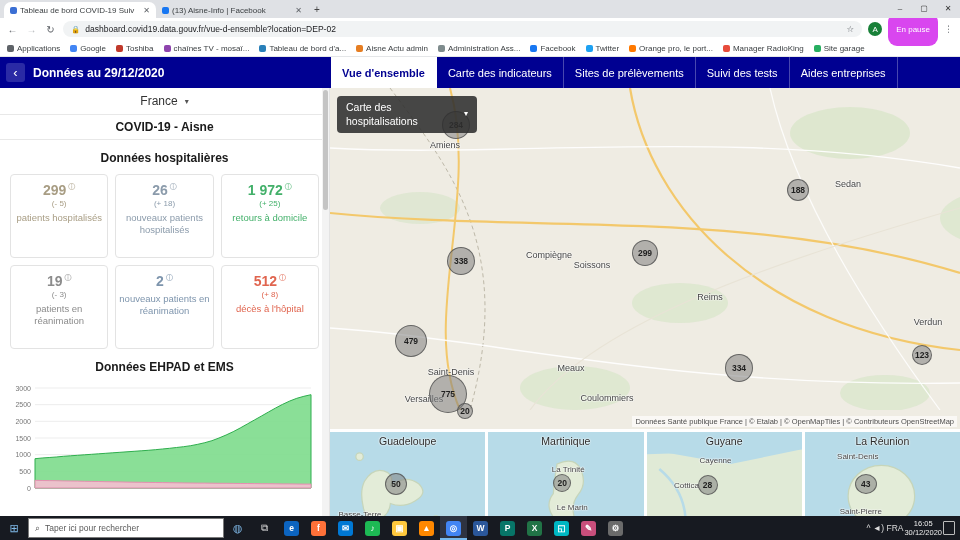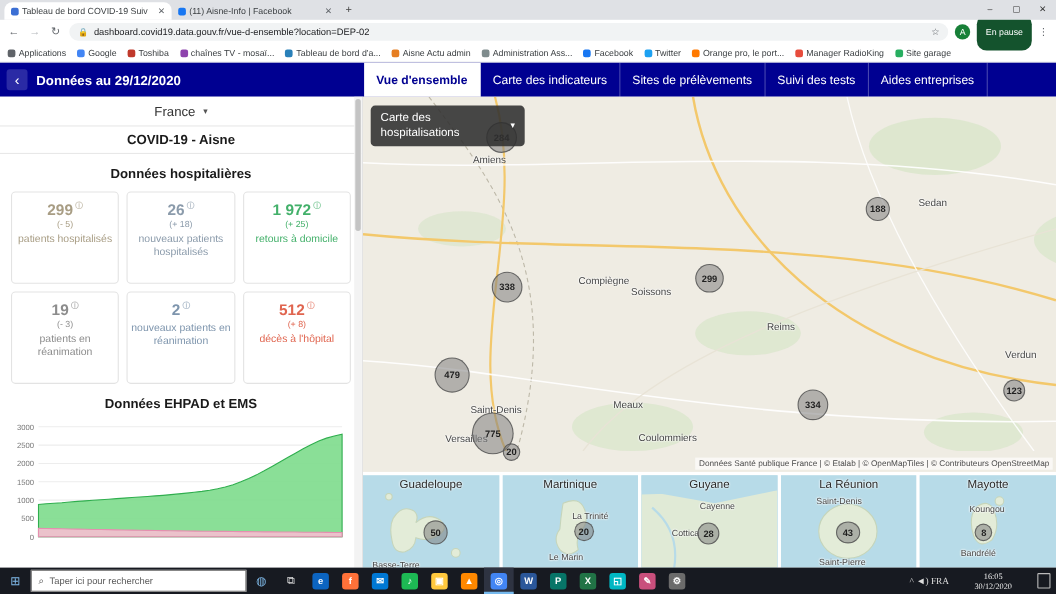--- a/index.html
+++ b/index.html
@@ -17,21 +17,21 @@
   .wincontrols{position:absolute;right:0;top:0;display:flex;height:17px;}
   .wincontrols span{width:24px;display:flex;align-items:center;justify-content:center;font-size:8px;color:#333;}
 
   .urlbar{height:22px;background:#fff;display:flex;align-items:center;padding:0 6px;gap:6px;}
   .navic{color:#5f6368;font-size:10px;width:13px;text-align:center;}
   .navic.dim{color:#b6b9bd;}
   .omnibox{flex:1;height:16px;background:#f1f3f4;border-radius:8px;display:flex;align-items:center;padding:0 8px;gap:5px;font-size:8.5px;color:#202124;}
   .omnibox .lock{font-size:7.5px;color:#5f6368;}
   .omnibox .star{margin-left:auto;color:#5f6368;}
   .avatar{width:14px;height:14px;border-radius:50%;background:#188038;color:#fff;font-size:8px;display:flex;align-items:center;justify-content:center;flex:0 0 auto;}
-  .pausebtn{background:#14532d;color:#fff;font-size:8px;border-radius:9px;padding:12px 8px;white-space:nowrap;}
+  .pausebtn{background:#d946ef;color:#fff;font-size:8px;border-radius:9px;padding:12px 8px;white-space:nowrap;}
   .kebab{color:#5f6368;font-size:9px;letter-spacing:1px;}
 
   .bookmarks{height:17px;background:#fff;border-bottom:1px solid #e4e6e8;display:flex;align-items:center;padding:0 7px;gap:10px;font-size:8px;color:#3c4043;overflow:hidden;white-space:nowrap;}
   .bm{display:flex;align-items:center;gap:3px;flex:0 0 auto;}
   .bm .fav{width:7px;height:7px;border-radius:2px;}
 
   
   .appheader{height:31px;background:#000091;display:flex;align-items:center;color:#fff;padding-left:6px;position:relative;}
   .backbtn{width:19px;height:19px;background:#2a2aa5;border-radius:3px;display:flex;align-items:center;justify-content:center;font-size:13px;color:#fff;}
   .apptitle{font-weight:bold;font-size:12px;margin-left:8px;}
@@ -72,38 +72,38 @@
   .fillerrow{flex:1;background:#fff;}
 
   
   .taskbar{position:absolute;left:0;right:0;bottom:0;height:24px;background:#171a21;display:flex;align-items:center;color:#fff;z-index:10;}
   .startbtn{width:28px;height:24px;display:flex;align-items:center;justify-content:center;font-size:11px;color:#7fb9e8;}
   .searchbox{width:196px;height:20px;background:#fff;border:1px solid #7a7a7a;display:flex;align-items:center;gap:5px;padding:0 6px;font-size:8.5px;color:#5a5a5a;}
   .searchbox .mag{font-size:9px;color:#444;}
   .tbicon{width:27px;height:24px;display:flex;align-items:center;justify-content:center;}
   .tbicon .g{width:15px;height:15px;border-radius:3px;display:flex;align-items:center;justify-content:center;font-size:8.5px;color:#fff;font-weight:bold;}
   .tbicon.active{background:#2e3341;box-shadow:inset 0 -2px 0 #76b9ed;}
-  .tray{margin-left:auto;display:flex;align-items:center;gap:23px;padding-right:5px;font-family:Liberation Serif, serif;}
+  .tray{margin-left:auto;display:flex;align-items:center;gap:1px;padding-right:5px;}
   .trayic{font-size:8.5px;color:#ddd;}
   .clock{text-align:center;font-size:7.5px;line-height:1.25;color:#eee;}
   .notif{width:12px;height:14px;border:1px solid #bbb;border-radius:1px;}
 </style>
 </head>
 <body>
 
 <div class="tabstrip">
   <div style="display:flex;">
       <div class="tab active">
         <span class="fav" style="background: rgb(59, 111, 212);"></span>
         <span class="ttl">Tableau de bord COVID-19 Suiv</span>
         <span class="x">✕</span>
       </div>
       <div class="tab">
         <span class="fav" style="background: rgb(24, 119, 242);"></span>
-        <span class="ttl">(11) Aisne-Info | Facebook</span>
+        <span class="ttl">(13) Aisne-Info | Facebook</span>
         <span class="x">✕</span>
       </div>
     </div>
   <div class="newtab">+</div>
   <div class="wincontrols">
       <span>–</span>
       <span>▢</span>
       <span>✕</span>
     </div>
 </div>
@@ -311,21 +311,21 @@
           <div class="tname">Guadeloupe</div>
           <div class="place" style="left: 30px; top: 82px; font-size: 8px;">Basse-Terre</div>
           <div class="bubble" style="left: 66px; top: 52px; width: 22px; height: 22px;">50</div>
         </div>
         <div class="territory">
           <svg viewBox="0 0 126 97">
             <path d="M56 26 q15 -7 20 6 q4 11 -3 19 q-6 8 -3 18 q-9 8 -17 0 q-7 -10 0 -19 q1 -13 3 -24 z" fill="#e3ecd8" stroke="#c6d5ba"></path>
           </svg>
           <div class="tname">Martinique</div>
           <div class="place" style="left: 80px; top: 37px; font-size: 8px;">La Trinité</div>
-          <div class="place" style="left: 58px; top: 75px; font-size: 8px;">Le Marin</div>
+          <div class="place" style="left: 84px; top: 75px; font-size: 8px;">Le Marin</div>
           <div class="bubble" style="left: 74px; top: 51px; width: 18px; height: 18px;">20</div>
         </div>
         <div class="territory">
           <svg viewBox="0 0 126 97">
             <path d="M0 18 L126 14 L126 97 L0 97 Z" fill="#e0ead6" stroke="none"></path>
             <path d="M0 0 h126 v14 l-58 12 L0 14 z" fill="#b7dbe8"></path>
             <path d="M10 30 q30 25 18 67" stroke="#b7dbe8" stroke-width="2" fill="none"></path>
           </svg>
           <div class="tname">Guyane</div>
           <div class="place" style="left: 69px; top: 28px; font-size: 8px;">Cayenne</div>
@@ -334,30 +334,20 @@
         </div>
         <div class="territory">
           <svg viewBox="0 0 126 97">
             <ellipse cx="62" cy="52" rx="27" ry="25" fill="#e3ecd8" stroke="#c6d5ba"></ellipse>
           </svg>
           <div class="tname">La Réunion</div>
           <div class="place" style="left: 53px; top: 24px; font-size: 8px;">Saint-Denis</div>
           <div class="place" style="left: 56px; top: 79px; font-size: 8px;">Saint-Pierre</div>
           <div class="bubble" style="left: 61px; top: 52px; width: 22px; height: 20px;">43</div>
         </div>
-        <div class="territory">
-          <svg viewBox="0 0 126 97">
-            <path d="M52 30 q12 -9 17 3 q6 15 -2 27 q-12 9 -17 -4 q-5 -16 2 -26 z" fill="#e3ecd8" stroke="#c6d5ba"></path>
-            <circle cx="74" cy="24" r="4" fill="#e3ecd8" stroke="#c6d5ba"></circle>
-          </svg>
-          <div class="tname">Mayotte</div>
-          <div class="place" style="left: 61px; top: 31px; font-size: 8px;">Koungou</div>
-          <div class="place" style="left: 53px; top: 71px; font-size: 8px;">Bandrélé</div>
-          <div class="bubble" style="left: 58px; top: 52px; width: 16px; height: 16px;">8</div>
-        </div>
       </div>
     <div class="fillerrow"></div>
   </div>
 </div>
 
 <div class="taskbar">
   <div class="startbtn">⊞</div>
   <div class="searchbox">
     <span class="mag">⌕</span>
     <span>Taper ici pour rechercher</span>

